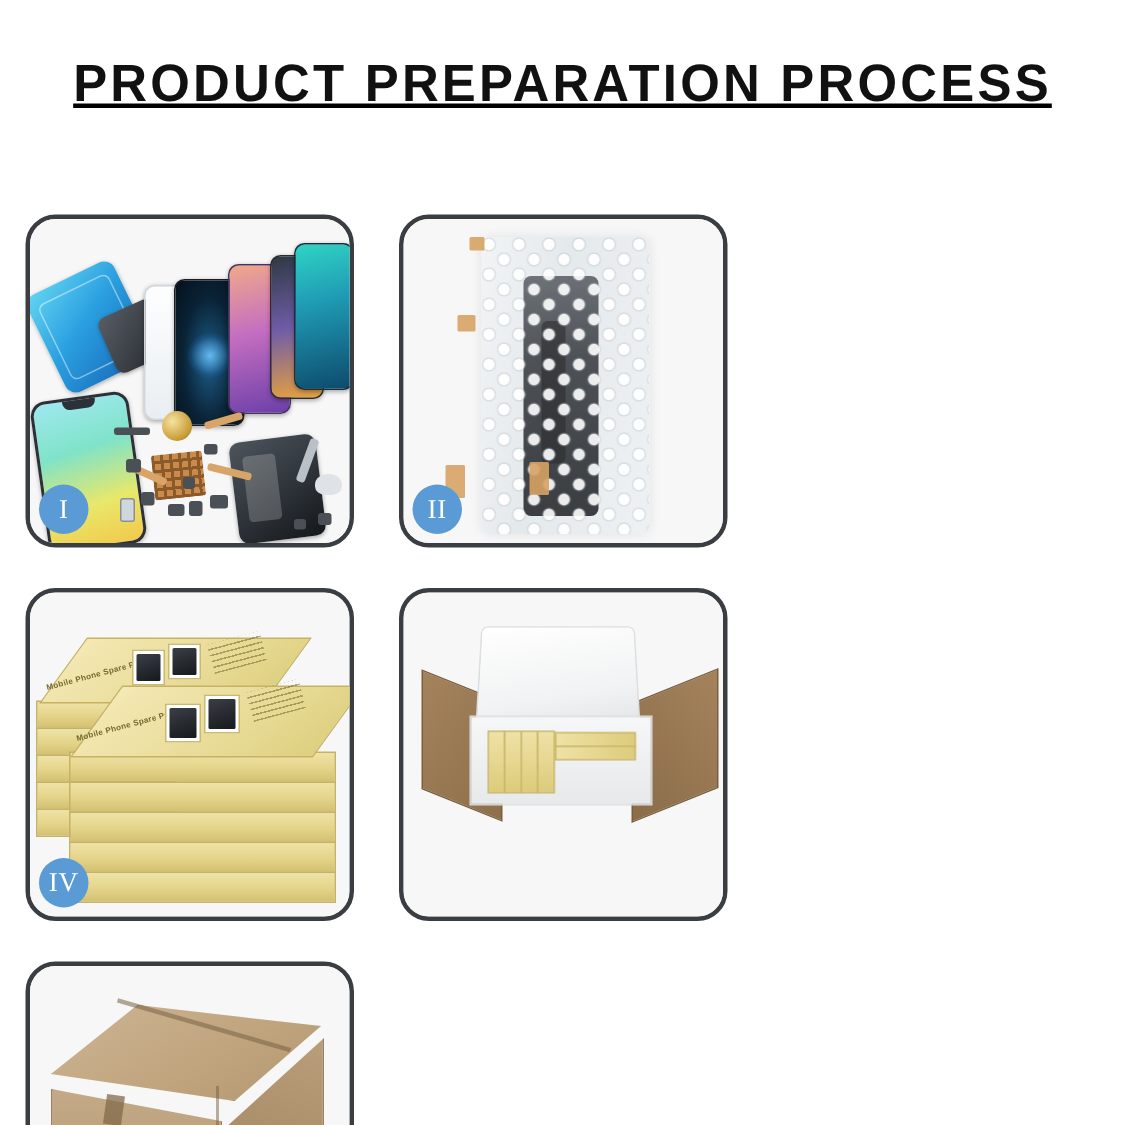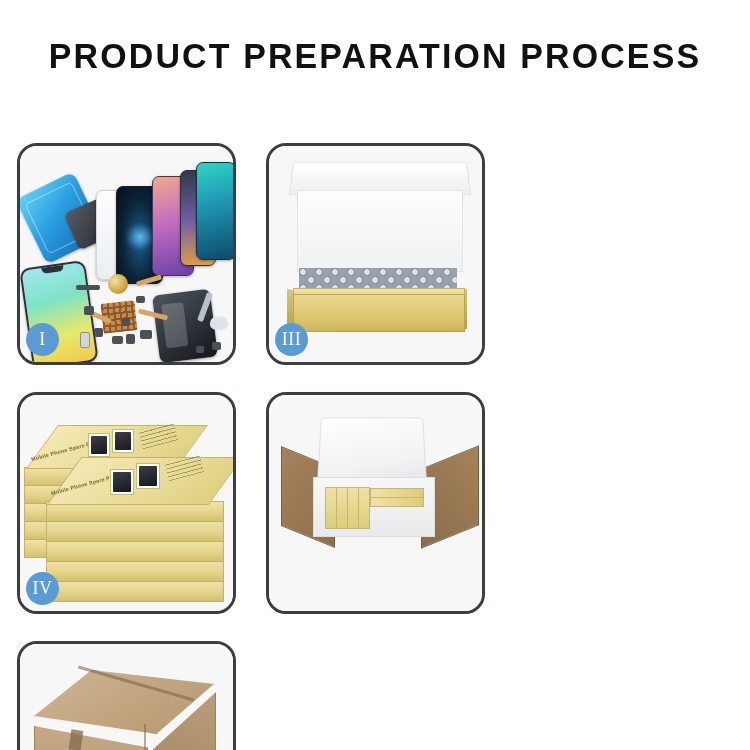--- a/index.html
+++ b/index.html
@@ -13,20 +13,21 @@
     font-family: "Liberation Sans", sans-serif;
     overflow: hidden;
     position: relative;
   }
 
   
   .header {
     width: 750px;
     padding-top: 38px;
     text-align: center;
+    text-decoration: underline;
   }
   .title {
     font-family: "Liberation Sans", sans-serif;
     font-size: 35px;
     font-weight: 700;
     letter-spacing: 2.2px;
     color: #111111;
     line-height: 1;
     white-space: nowrap;
     transform: scaleX(0.97);
@@ -481,33 +482,34 @@
       <div class="sp sq7"></div>
       <div class="sp sq8"></div>
       <div class="sp tool"></div>
       <div class="sp tool2"></div>
       <div class="sp sq9"></div>
       <div class="sp sq10"></div>
     </div>
     <div class="badge">I</div>
   </div>
 
-
-  <div class="panel p3">
+  <div class="panel p2">
     <div class="panel-stage">
-      <div class="lid"></div>
-      <div class="foam"></div>
-      <div class="bubblefill"></div>
-      <div class="boxleft"></div>
-      <div class="boxright"></div>
-      <div class="boxrim"></div>
-      <div class="boxbody"></div>
+      <div class="bagwrap">
+        <div class="part"></div>
+        <div class="bubbles"></div>
+      </div>
+      <div class="tape t1"></div>
+      <div class="tape t2"></div>
+      <div class="tape t3"></div>
+      <div class="tape t4"></div>
     </div>
-    <div class="badge">III</div>
+    <div class="badge">II</div>
   </div>
+
 
   <div class="panel p4">
     <div class="panel-stage">
       <div class="stack">
 
         <div class="bx" style="left:4px;  top:72px;  width:92px; height:17px;"></div>
         <div class="bx" style="left:4px;  top:90px;  width:92px; height:17px;"></div>
         <div class="bx" style="left:4px;  top:108px; width:92px; height:17px;"></div>
         <div class="bx" style="left:4px;  top:126px; width:92px; height:17px;"></div>
         <div class="bx" style="left:4px;  top:144px; width:92px; height:17px;"></div>

